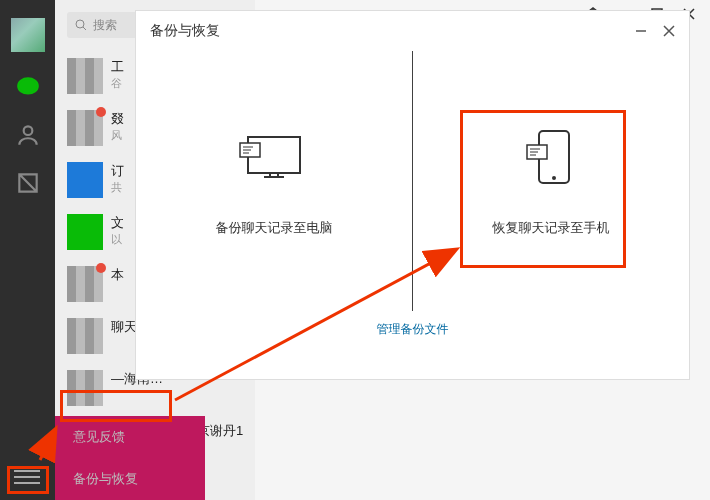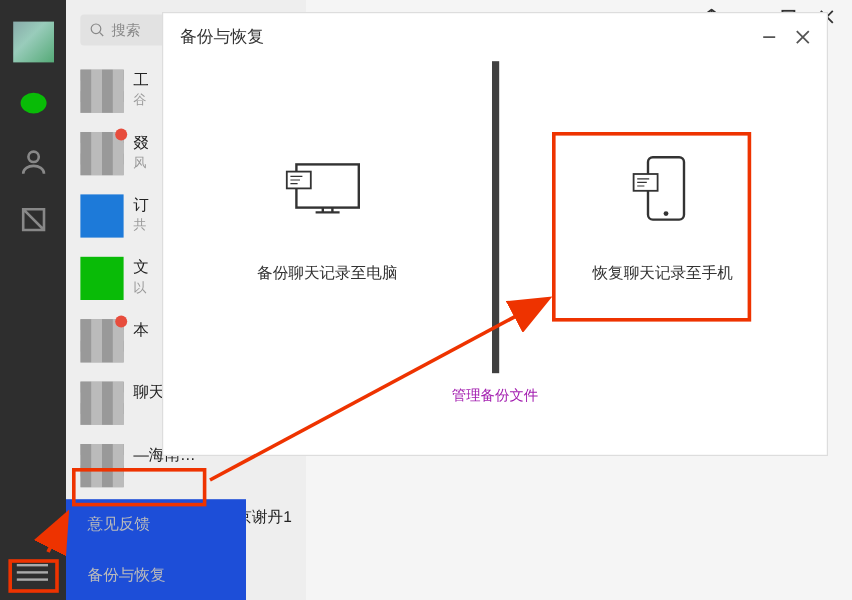--- a/index.html
+++ b/index.html
@@ -21,33 +21,33 @@
 .chat-item .thumb { width: 36px; height: 36px; background: #ccc; flex-shrink: 0; position: relative; }
 .chat-item .thumb.green { background: #09bb07; }
 .chat-item .thumb.blue { background: #1d7ad9; }
 .chat-item .thumb.grid { background: linear-gradient(90deg,#999 50%,#bbb 50%),linear-gradient(#999 50%,#bbb 50%); background-size: 18px 18px; }
 .chat-item .thumb .dot { position: absolute; top: -3px; right: -3px; width: 10px; height: 10px; background: #e74c3c; border-radius: 50%; }
 .chat-item .info { flex: 1; overflow: hidden; }
 .chat-item .name { font-size: 13px; color: #222; white-space: nowrap; overflow: hidden; }
 .chat-item .preview { font-size: 11px; color: #999; white-space: nowrap; overflow: hidden; }
 .chat-item .time { font-size: 11px; color: #999; position: absolute; right: 12px; top: 8px; }
 
-.popup-menu { position: absolute; left: 55px; bottom: 0; width: 150px; background: #1d4ed8; z-index: 20; }
+.popup-menu { position: absolute; left: 55px; bottom: 0; width: 150px; background: #be185d; z-index: 20; }
 .popup-menu .pm-item { padding: 12px 18px; color: #bbb; font-size: 13px; cursor: pointer; }
 
 .dialog { position: absolute; left: 135px; top: 10px; width: 555px; height: 370px; background: #fff; border: 1px solid #ddd; z-index: 30; }
 .dialog-head { height: 40px; display: flex; align-items: center; padding: 0 14px; font-size: 14px; color: #333; justify-content: space-between; }
 .dialog-head .ctrls { display: flex; gap: 16px; }
 .dialog-head .ctrls svg { width: 12px; height: 12px; stroke: #555; stroke-width: 1.5; fill: none; cursor: pointer; }
 .dialog-body { display: flex; height: 260px; }
 .option { flex: 1; display: flex; flex-direction: column; align-items: center; justify-content: center; cursor: pointer; gap: 30px; }
-.option + .option { border-left: 6px solid #404040; }
+.option + .option { border-left: 1px solid #404040; }
 .option .icon-wrap { width: 80px; height: 64px; }
 .option .lbl { font-size: 13px; color: #333; }
-.dialog-foot { text-align: center; font-size: 12px; color: #a21caf; padding-top: 10px; cursor: pointer; }
+.dialog-foot { text-align: center; font-size: 12px; color: #0369a1; padding-top: 10px; cursor: pointer; }
 
 
 .ann-box { position: absolute; border: 3px solid #e30; z-index: 50; pointer-events: none; }
 .arrow-svg { position: absolute; z-index: 51; pointer-events: none; }
 </style>
 </head>
 <body>
 
 <div class="titlebar">
   <svg class="tb-icon">

